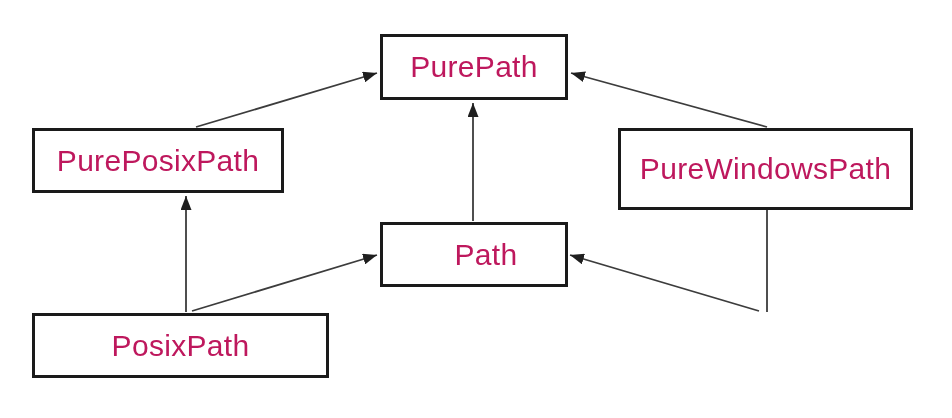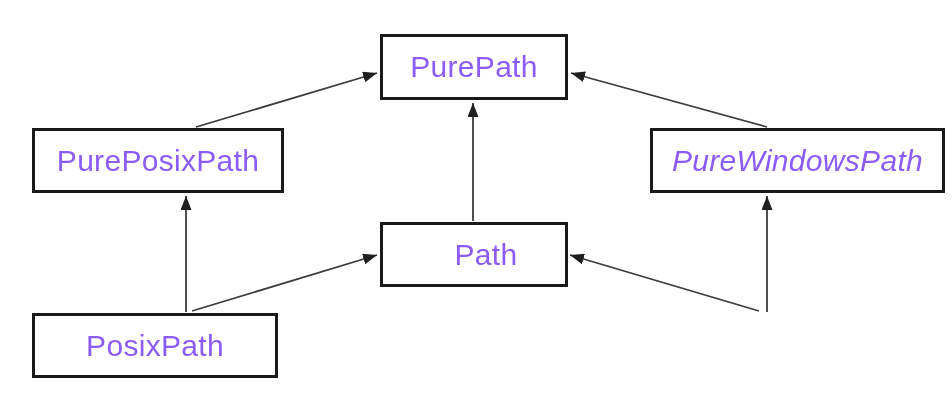--- a/index.html
+++ b/index.html
@@ -25,27 +25,27 @@
   .node {
     position: absolute;
     box-sizing: border-box;
     background: #ffffff;
     border: 3px solid #1a1a1a;
     display: flex;
     align-items: center;
     justify-content: center;
     font-size: 30px;
     letter-spacing: 0.3px;
-    color: #8b5cf6;
+    color: #be185d;
   }
   .node-purepath        { left: 380px; top: 34px;  width: 188px; height: 66px; }
   .node-pureposixpath   { left: 32px;  top: 128px; width: 252px; height: 65px; }
-  .node-purewindowspath { left: 650px; top: 128px; width: 295px; height: 65px; font-style: italic; }
+  .node-purewindowspath { left: 618px; top: 128px; width: 295px; height: 82px; }
   .node-path            { left: 380px; top: 222px; width: 188px; height: 65px; padding-left: 24px; }
-  .node-posixpath       { left: 32px;  top: 313px; width: 246px; height: 65px; }
+  .node-posixpath       { left: 32px;  top: 313px; width: 297px; height: 65px; }
   .node-windowspath     { left: 618px; top: 313px; width: 295px; height: 65px; }
   .edge {
     stroke: #3c3c3c;
     stroke-width: 1.8;
   }
 </style>
 </head>
 <body>
 
 <div class="diagram">

